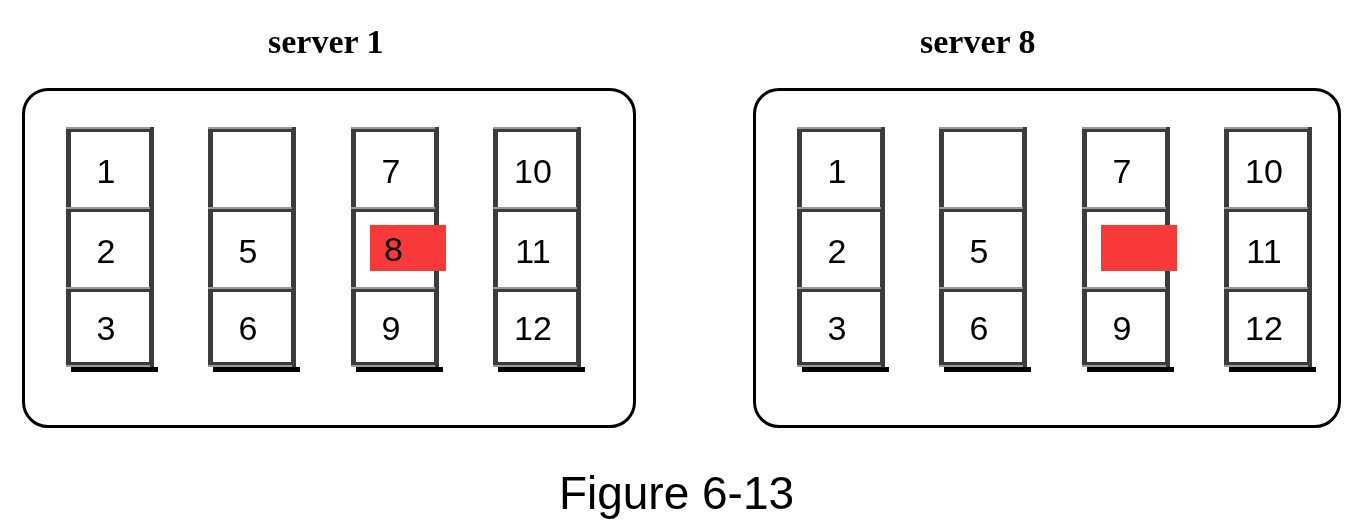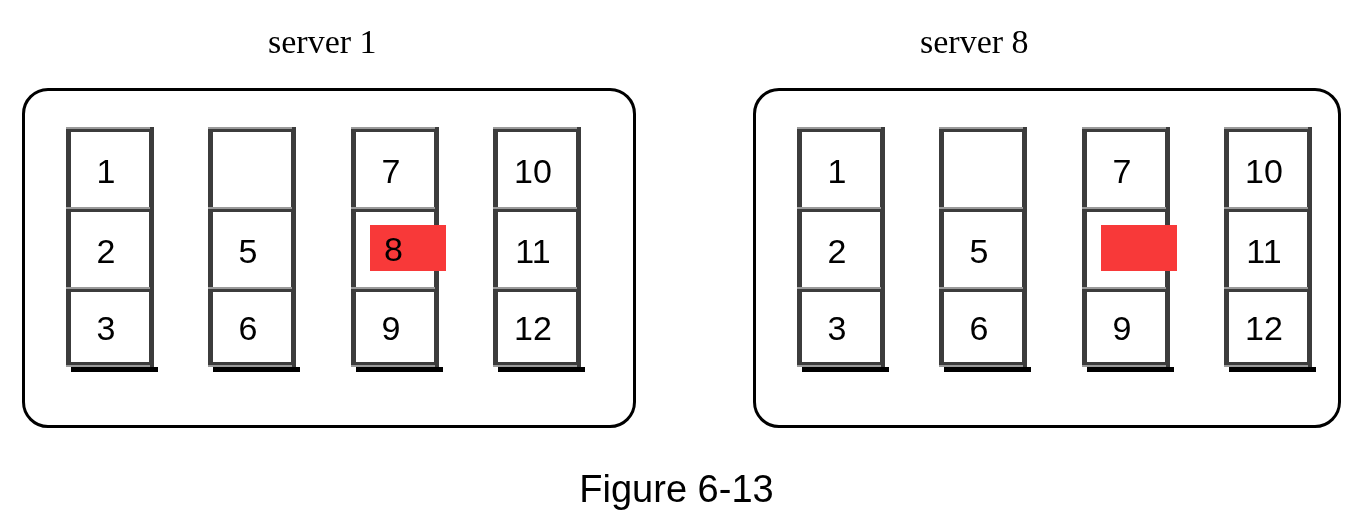--- a/index.html
+++ b/index.html
@@ -16,20 +16,21 @@
   }
 
   
   .server-label {
     position: absolute;
     font-family: "Liberation Serif", serif;
     font-size: 34px;
     color: #000000;
     white-space: nowrap;
     line-height: 1;
+    font-weight: bold;
   }
 
   
   .server-panel {
     position: absolute;
     box-sizing: border-box;
     border: 3px solid #000000;
     border-radius: 26px;
     background: #ffffff;
   }
@@ -120,21 +121,21 @@
   }
 
   
   .figure-caption {
     position: absolute;
     left: 0;
     right: 0;
     top: 470px;
     text-align: center;
     font-family: "Liberation Sans", sans-serif;
-    font-size: 38px;
+    font-size: 46px;
     color: #000000;
     line-height: 1;
   }
 </style>
 </head>
 <body>
 
 <div class="server-label" style="left:268px; top:25px;">server 1</div>
 
 <div class="server-label" style="left:920px; top:25px;">server 8</div>

